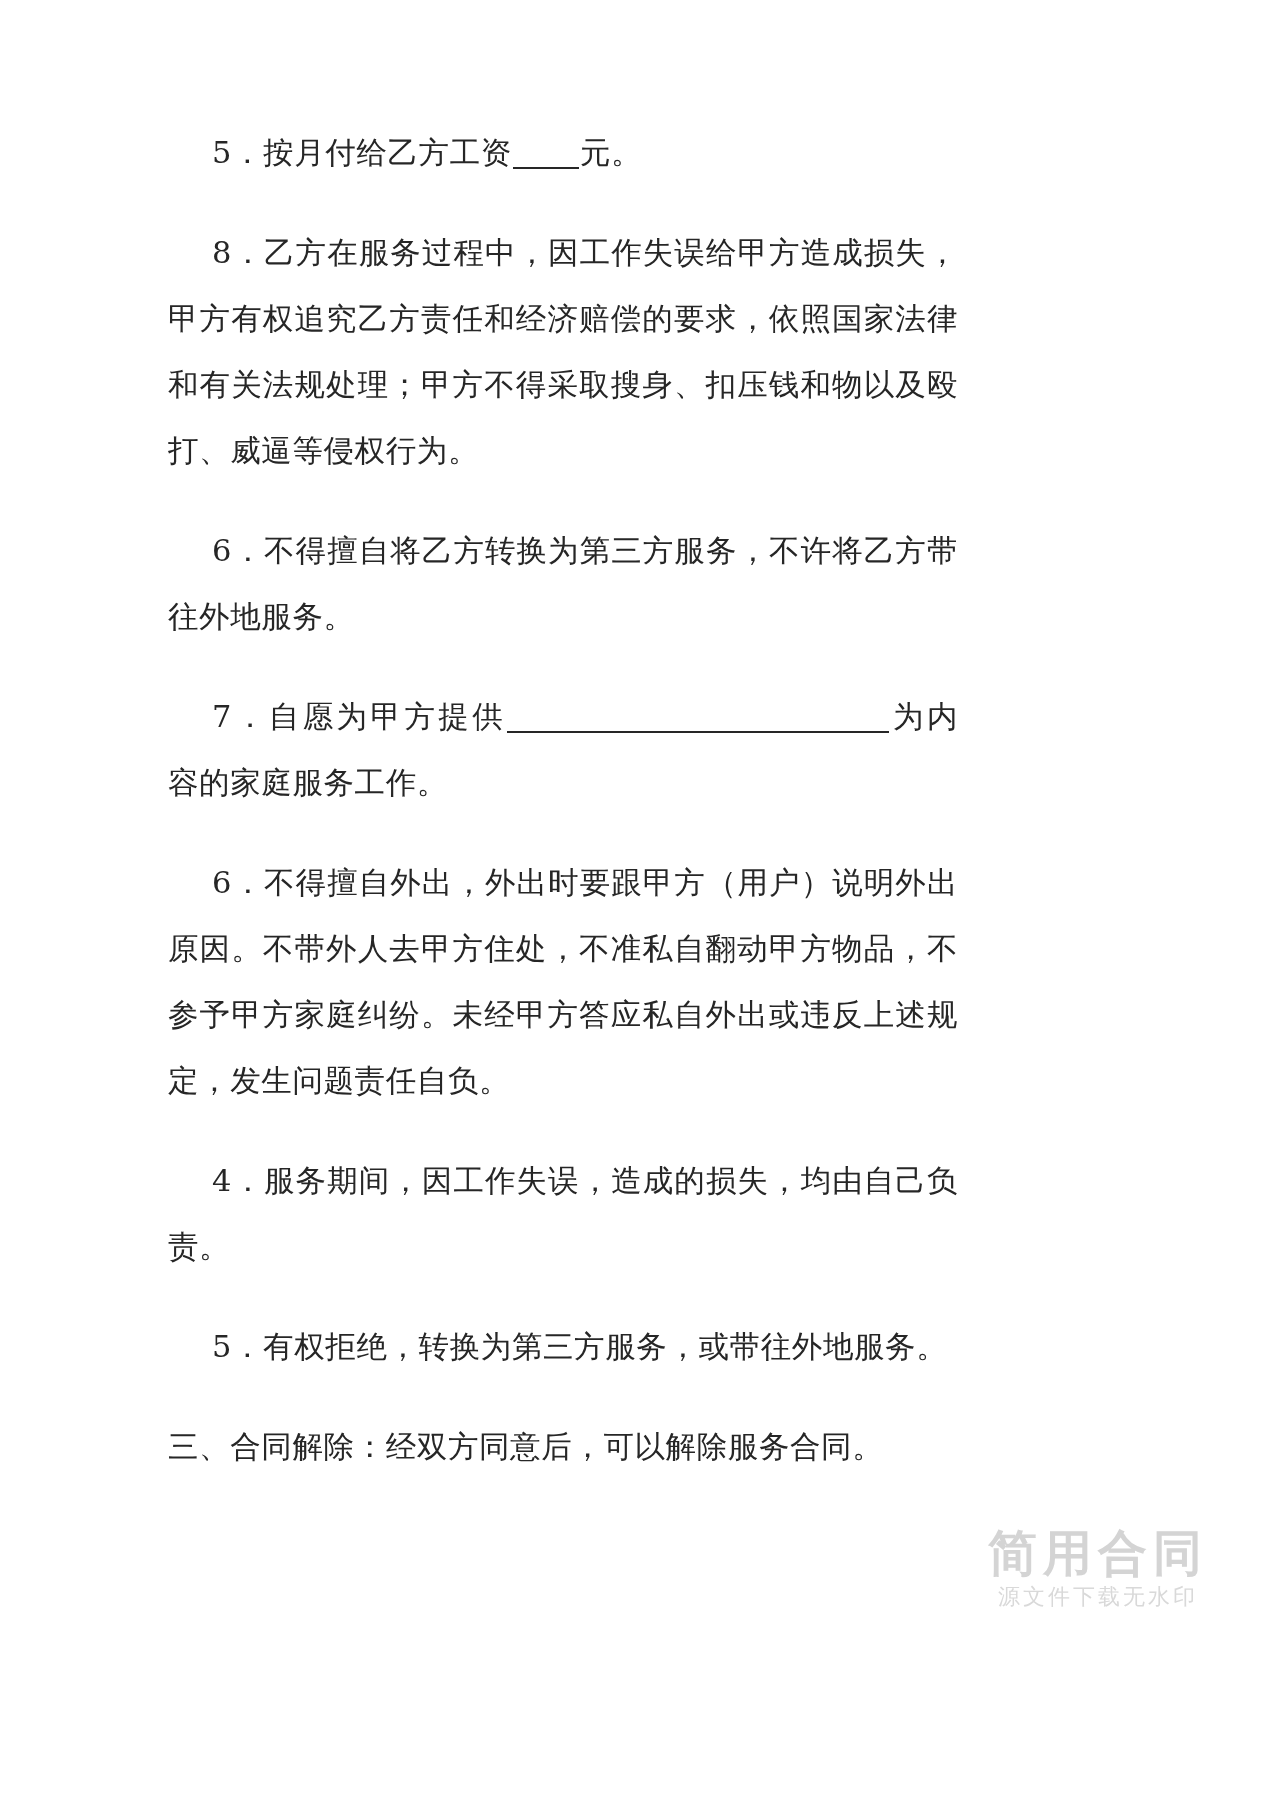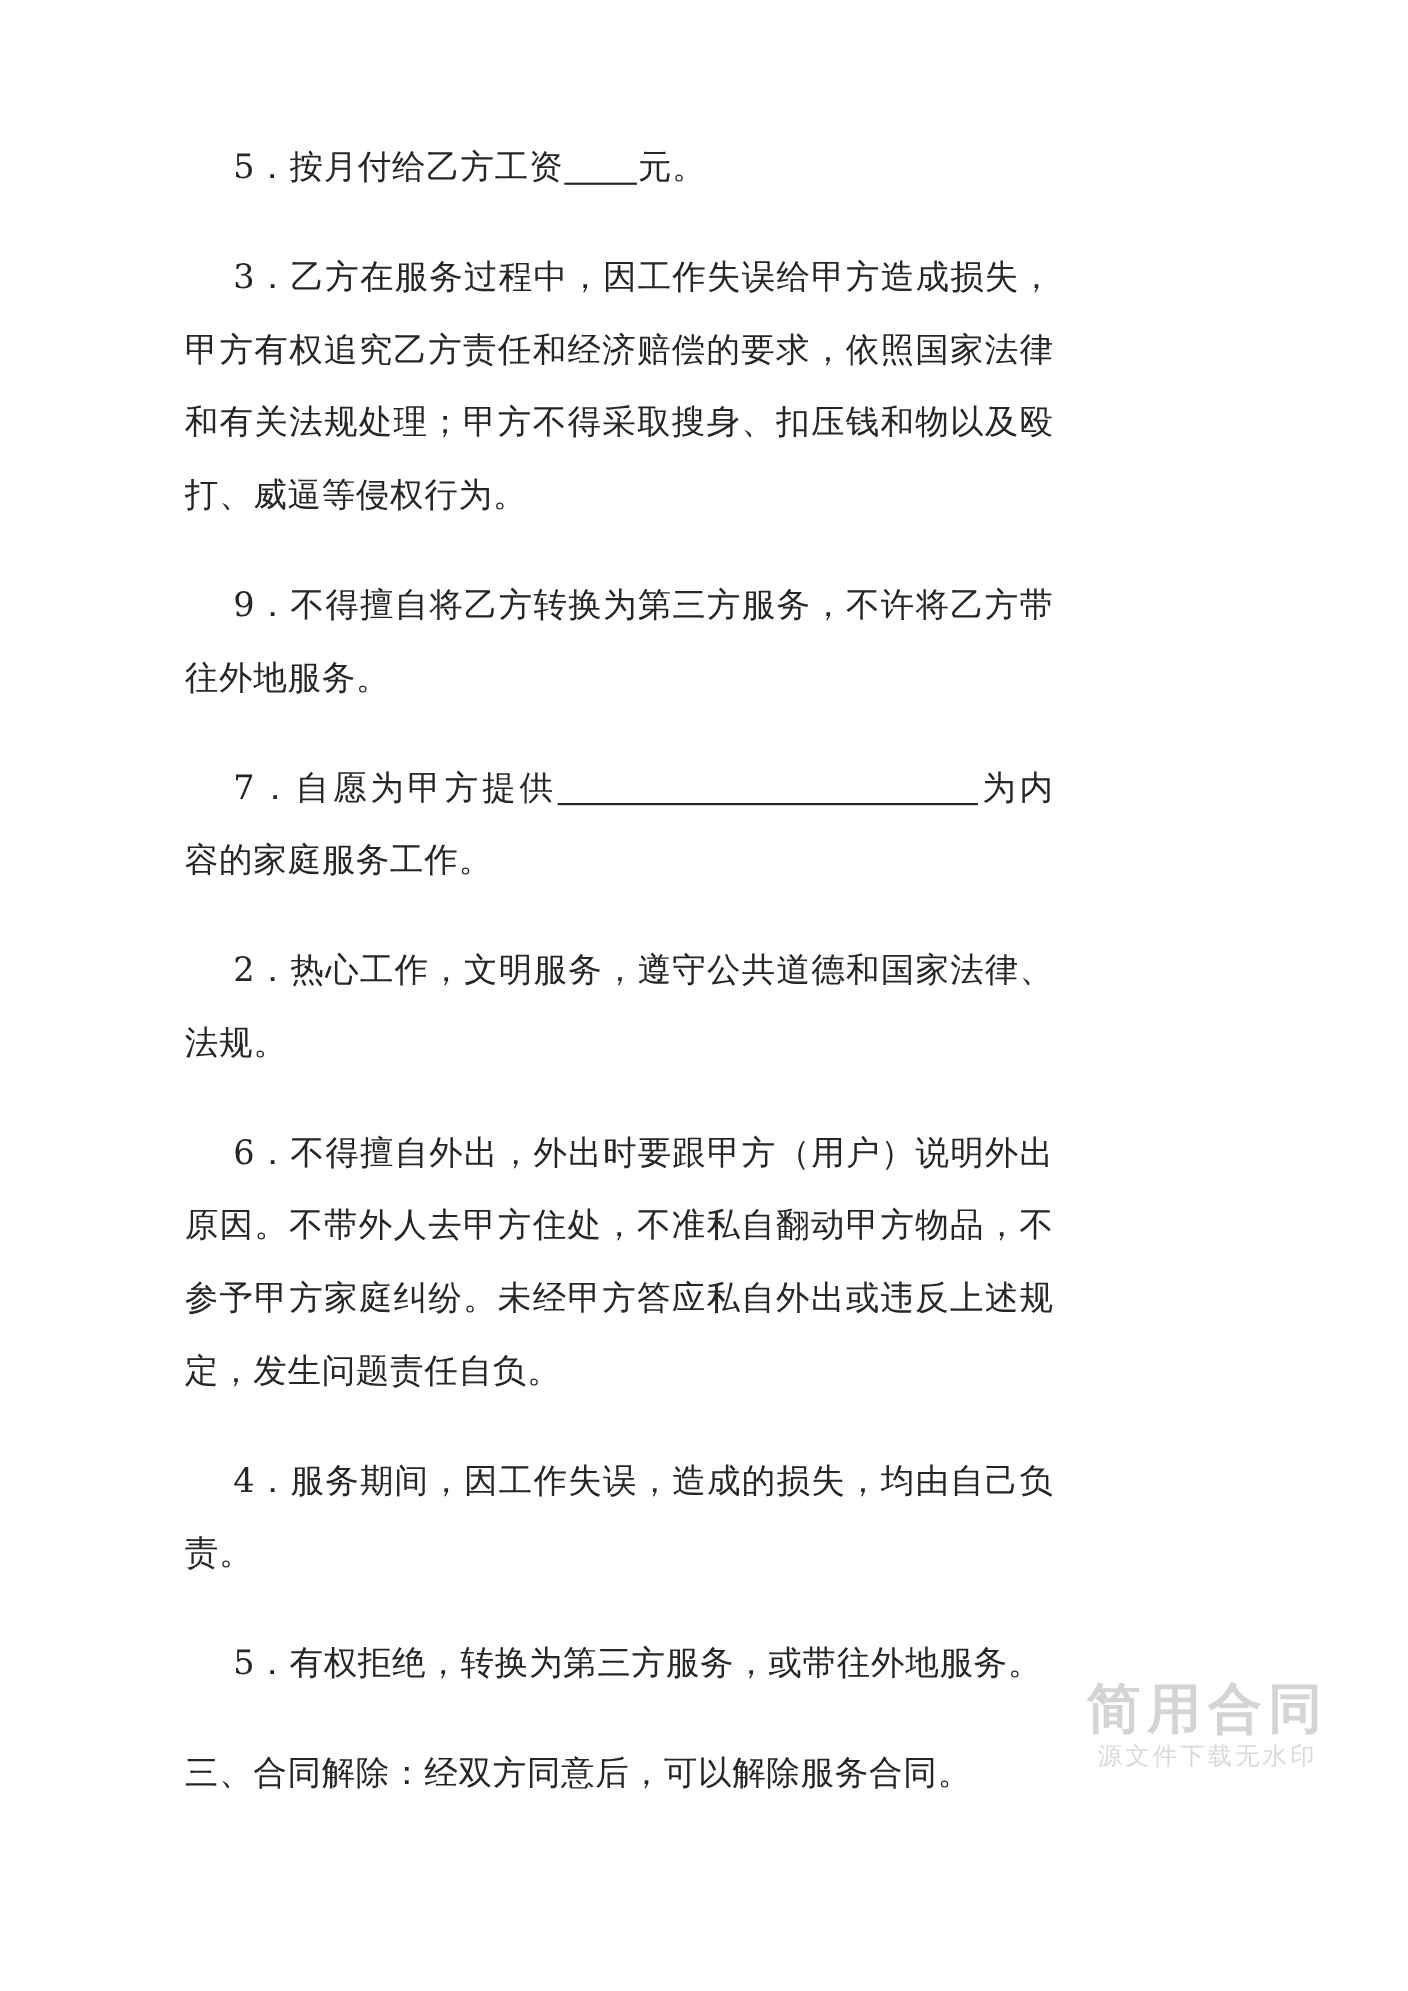--- a/index.html
+++ b/index.html
@@ -76,24 +76,23 @@
     font-family: "DejaVu Sans", "Liberation Sans", sans-serif;
   }
 </style>
 </head>
 <body>
 
 <div class="page">
 
   <div class="doc-body">
       <p class="para indent"><span>5．按月付给乙方工资</span><span class="blank-short"></span><span>元。</span></p>
-      <p class="para indent"><span>3．乙方在服务过程中，因工作失误给甲方造成损失，甲方有权追究乙方责任和经济赔偿的要求，依照国家法律和有关法规处理；甲方不得采取搜身、扣压钱和物以及殴打、威逼等侵权行为。</span></p>
-      <p class="para indent"><span>9．不得擅自将乙方转换为第三方服务，不许将乙方带往外地服务。</span></p>
+      <p class="para indent"><span>8．乙方在服务过程中，因工作失误给甲方造成损失，甲方有权追究乙方责任和经济赔偿的要求，依照国家法律和有关法规处理；甲方不得采取搜身、扣压钱和物以及殴打、威逼等侵权行为。</span></p>
+      <p class="para indent"><span>6．不得擅自将乙方转换为第三方服务，不许将乙方带往外地服务。</span></p>
       <p class="para indent"><span>7．自愿为甲方提供</span><span class="blank-long"></span><span>为内容的家庭服务工作。</span></p>
-      <p class="para indent"><span>2．热心工作，文明服务，遵守公共道德和国家法律、法规。</span></p>
       <p class="para indent"><span>6．不得擅自外出，外出时要跟甲方（用户）说明外出原因。不带外人去甲方住处，不准私自翻动甲方物品，不参予甲方家庭纠纷。未经甲方答应私自外出或违反上述规定，发生问题责任自负。</span></p>
       <p class="para indent"><span>4．服务期间，因工作失误，造成的损失，均由自己负责。</span></p>
       <p class="para indent"><span>5．有权拒绝，转换为第三方服务，或带往外地服务。</span></p>
       <p class="para heading"><span>三、合同解除：经双方同意后，可以解除服务合同。</span></p>
     </div>
 
   <div class="watermark">
     <div class="watermark-main">简用合同</div>
     <div class="watermark-sub">源文件下载无水印</div>
   </div>

